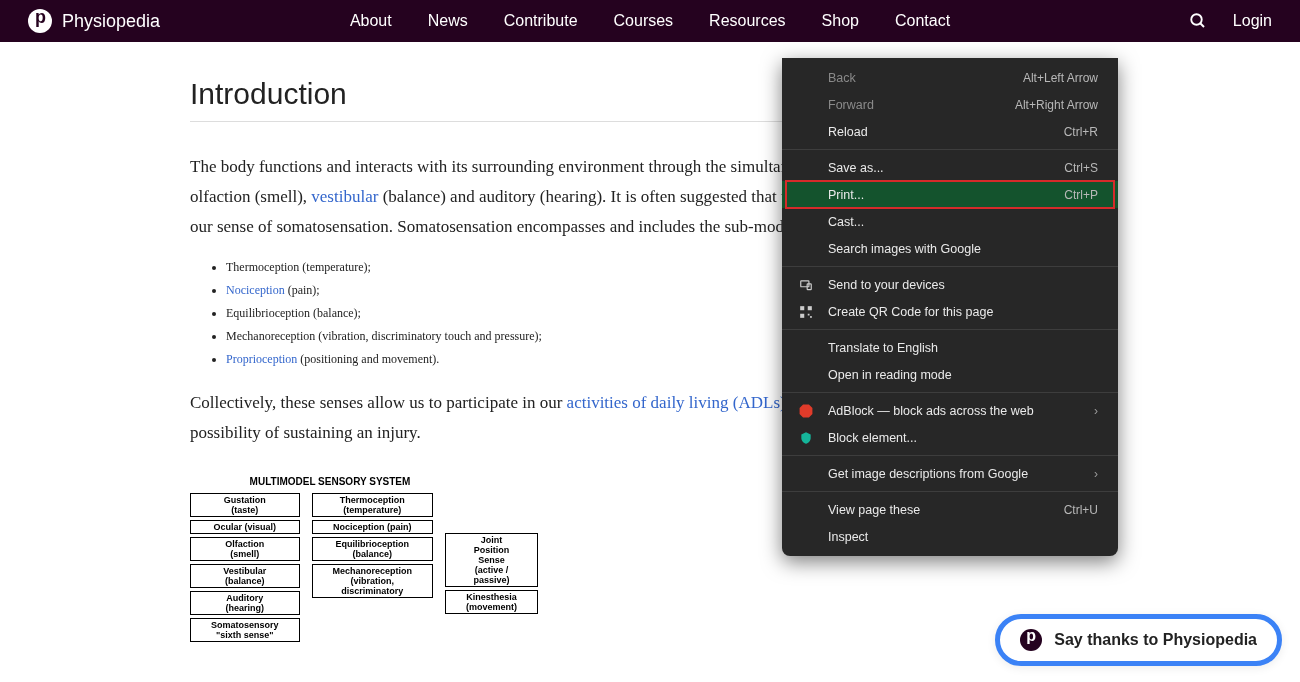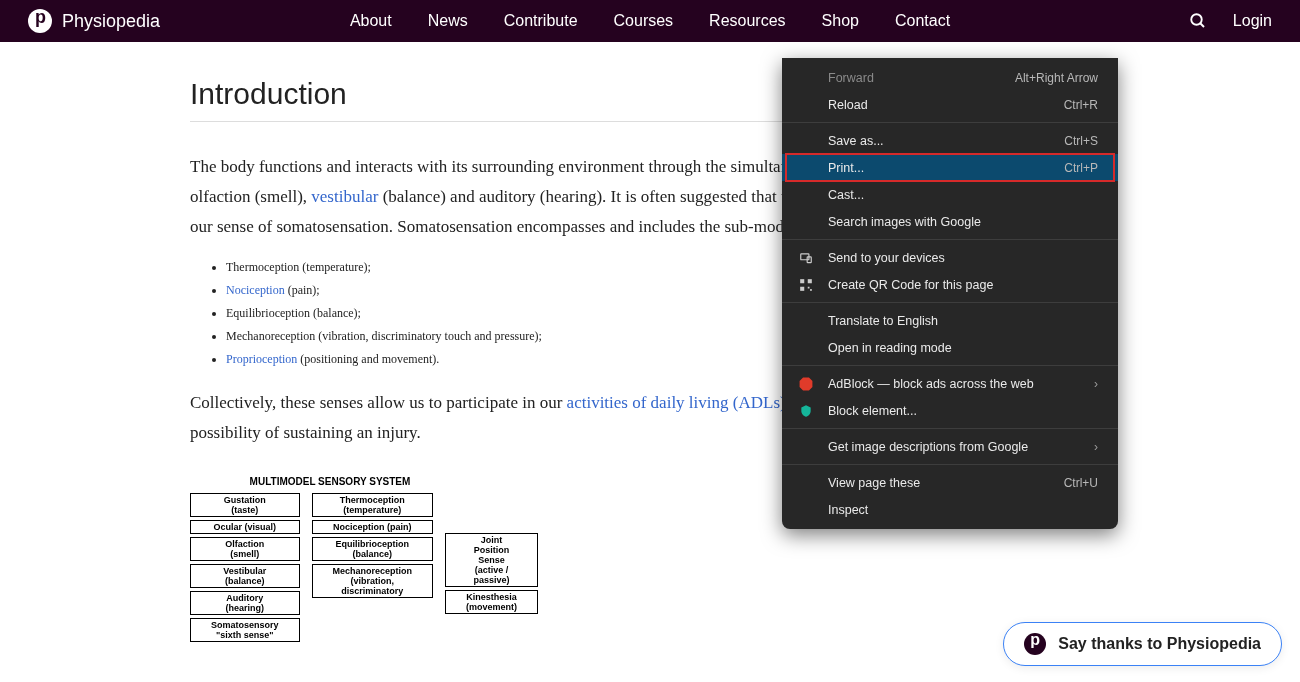--- a/index.html
+++ b/index.html
@@ -127,21 +127,21 @@
     height: 27px;
     display: flex;
     align-items: center;
     justify-content: space-between;
     padding: 0 20px 0 46px;
     position: relative;
   }
   .ctx-item .short { color: #b8b8b8; font-size: 12px; }
   .ctx-item.disabled { color: #8a8a8a; }
   .ctx-sep { height: 1px; background: #3d3d3d; margin: 4px 0; }
-  .ctx-item.highlight { background: #0c4a6e; }
+  .ctx-item.highlight { background: #14532d; }
   .ctx-item.boxed::before {
     content: "";
     position: absolute;
     inset: -1px 3px -1px 3px;
     border: 2px solid #d62a2a;
     pointer-events: none;
   }
   .ctx-icon {
     position: absolute;
     left: 16px;
@@ -150,21 +150,21 @@
   }
   .ctx-icon svg { display: block; }
   .ctx-arrow { color: #9a9a9a; font-size: 12px; }
 
   
   .thanks {
     position: absolute;
     right: 18px;
     bottom: 16px;
     background: #fff;
-    border: 1px solid #3b82f6;
+    border: 5px solid #3b82f6;
     border-radius: 28px;
     padding: 10px 20px;
     display: flex;
     align-items: center;
     gap: 12px;
     font-family: -apple-system, BlinkMacSystemFont, "Segoe UI", Arial, sans-serif;
     font-size: 16px;
     font-weight: 600;
     color: #222;
     box-shadow: 0 2px 10px rgba(0,0,0,.08);
@@ -252,20 +252,24 @@
       <div class="diagram-col">
         <div class="diagram-box" style="margin-top:40px">Joint Position Sense (active / passive)</div>
         <div class="diagram-box">Kinesthesia (movement)</div>
       </div>
     </div>
   </div>
 </article>
 
 <div class="ctx">
   <div class="ctx-item disabled">
+    <span>Back</span>
+    <span class="short">Alt+Left Arrow</span>
+  </div>
+  <div class="ctx-item disabled">
     <span>Forward</span>
     <span class="short">Alt+Right Arrow</span>
   </div>
   <div class="ctx-item">
     <span>Reload</span>
     <span class="short">Ctrl+R</span>
   </div>
   <div class="ctx-sep"></div>
   <div class="ctx-item">
     <span>Save as...</span>

